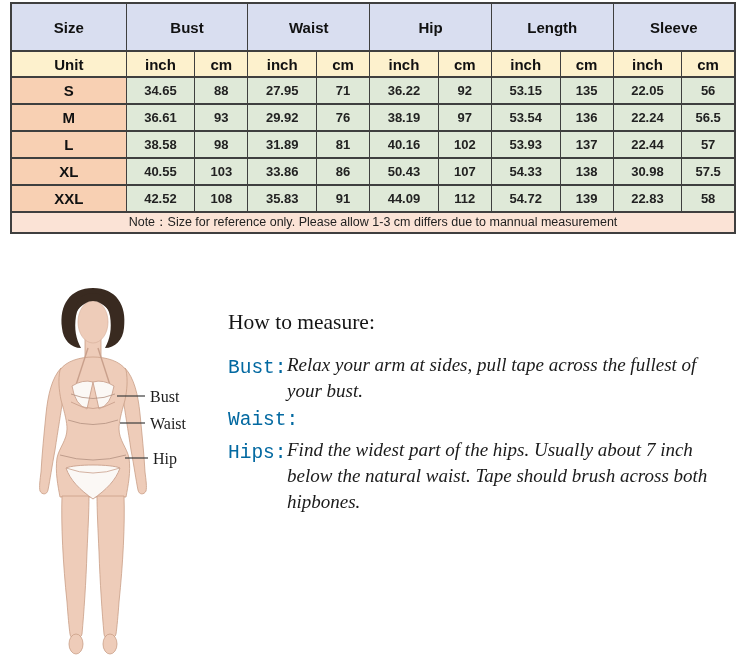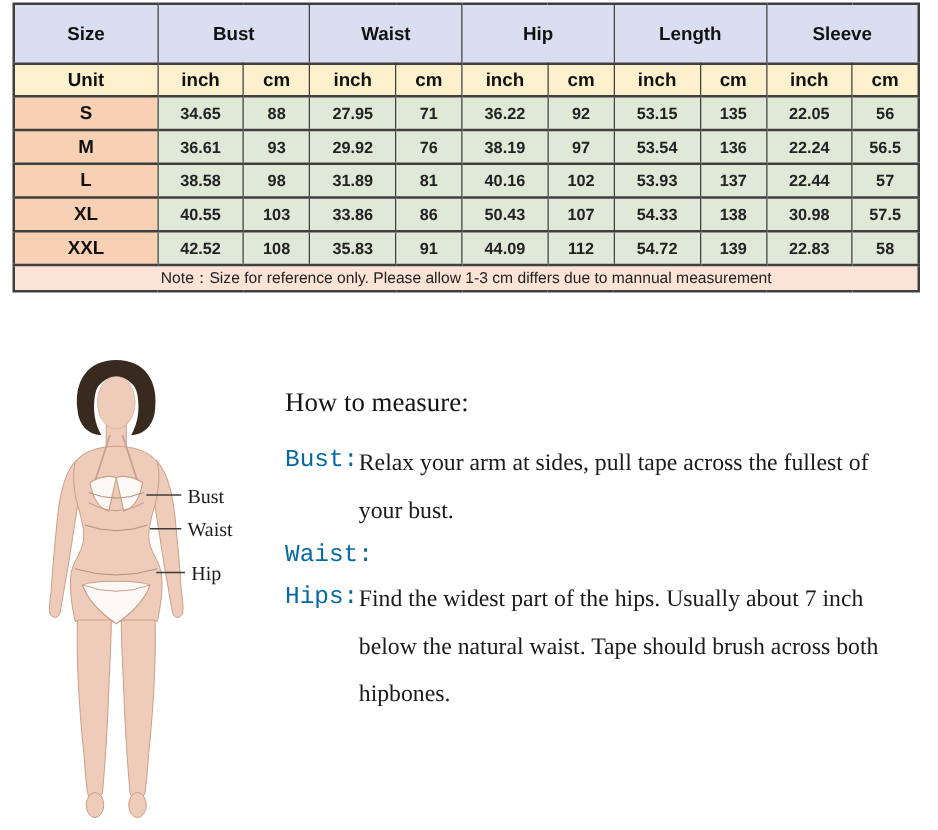--- a/index.html
+++ b/index.html
@@ -45,22 +45,22 @@
   .howto-title {
     font-family:"Liberation Serif", serif; font-weight:normal;
     font-size:21.5px; color:#151515; margin-bottom:17px;
   }
   .instr-item { display:grid; grid-template-columns:59px 431px; }
   .instr-label {
     font-family:Liberation Mono, monospace; font-size:19.5px;
     line-height:33px; color:#0369a1; white-space:nowrap;
   }
   .instr-text {
-    font-family:"Liberation Serif", serif; 
-    font-size:19px; line-height:38px; color:#1b1b1b;
+    font-family:"Liberation Serif", serif; font-style:italic;
+    font-size:19px; line-height:26px; color:#1b1b1b;
   }
 </style>
 </head>
 <body>
 
 <div class="page">
 
   <table class="size-chart">
     <colgroup>
       <col style="width:15.6%">

